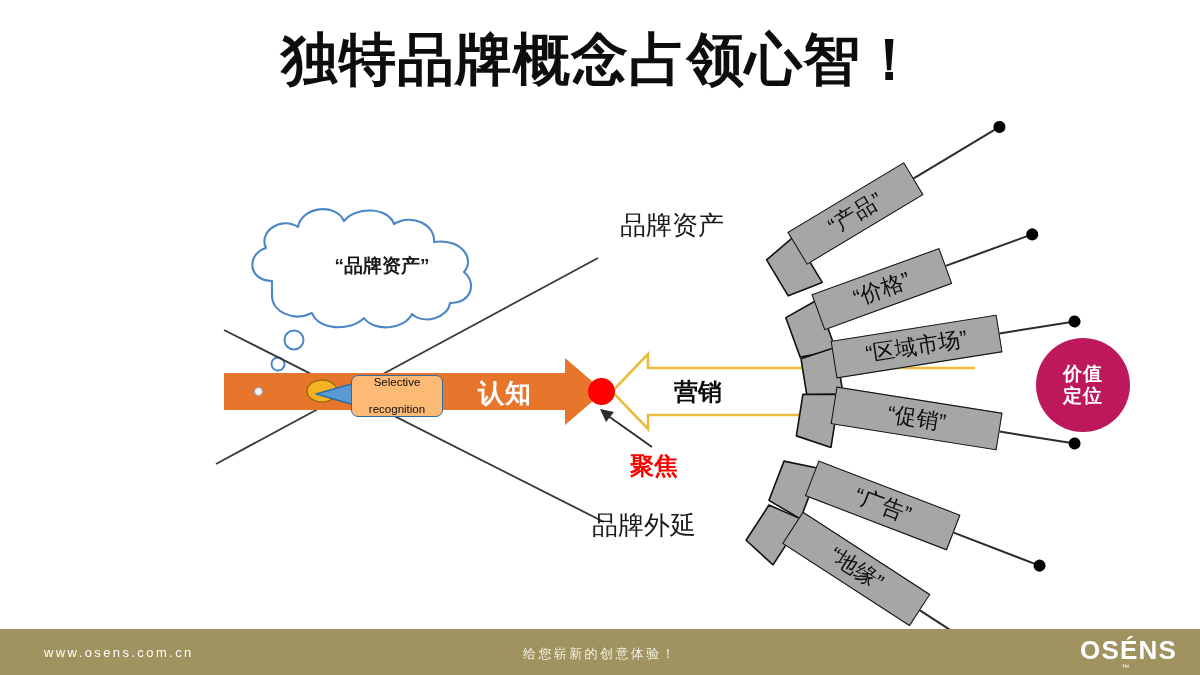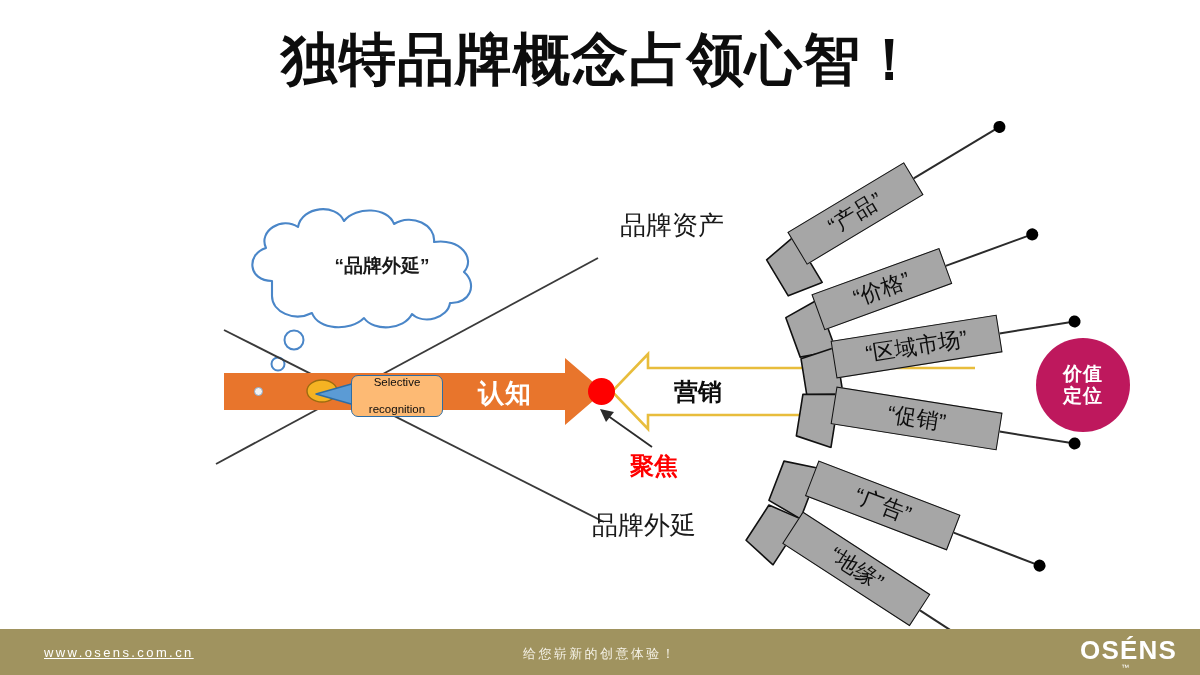--- a/index.html
+++ b/index.html
@@ -222,21 +222,20 @@
     background: #a0935f;
   }
   #footer-url {
     position: absolute;
     left: 44px;
     top: 645px;
     font-size: 13px;
     letter-spacing: 2.4px;
     color: #ffffff;
     white-space: nowrap;
-    text-decoration: underline;
   }
   #footer-slogan {
     position: absolute;
     left: 0;
     top: 645px;
     width: 1200px;
     text-align: center;
     font-size: 13px;
     letter-spacing: 2.4px;
     color: #f4f1e6;
@@ -314,21 +313,21 @@
     <g>
       <path d="M975,368 L648,368 L648,354 L612,391.5 L648,429 L648,415 L975,415" fill="none" stroke="#e8bd3c" stroke-width="2.6" stroke-linejoin="miter"></path>
     </g>
 
     <g>
       <line x1="652" y1="447" x2="604" y2="413" stroke="#2b2b2b" stroke-width="1.8"></line>
       <path d="M600,409 L614,412 L606,422 Z" fill="#2b2b2b"></path>
     </g>
   </svg>
 
-  <div id="cloud-text">“品牌外延”</div>
+  <div id="cloud-text">“品牌资产”</div>
 
   <div class="axis-label" id="label-brand-asset">品牌资产</div>
   <div class="axis-label" id="label-brand-extension">品牌外延</div>
 
   <div id="arrow-left-dot"></div>
   <div id="cognition-text">认知</div>
 
   <div id="selective-callout">
     <span>
       <span>Selective</span><br>

